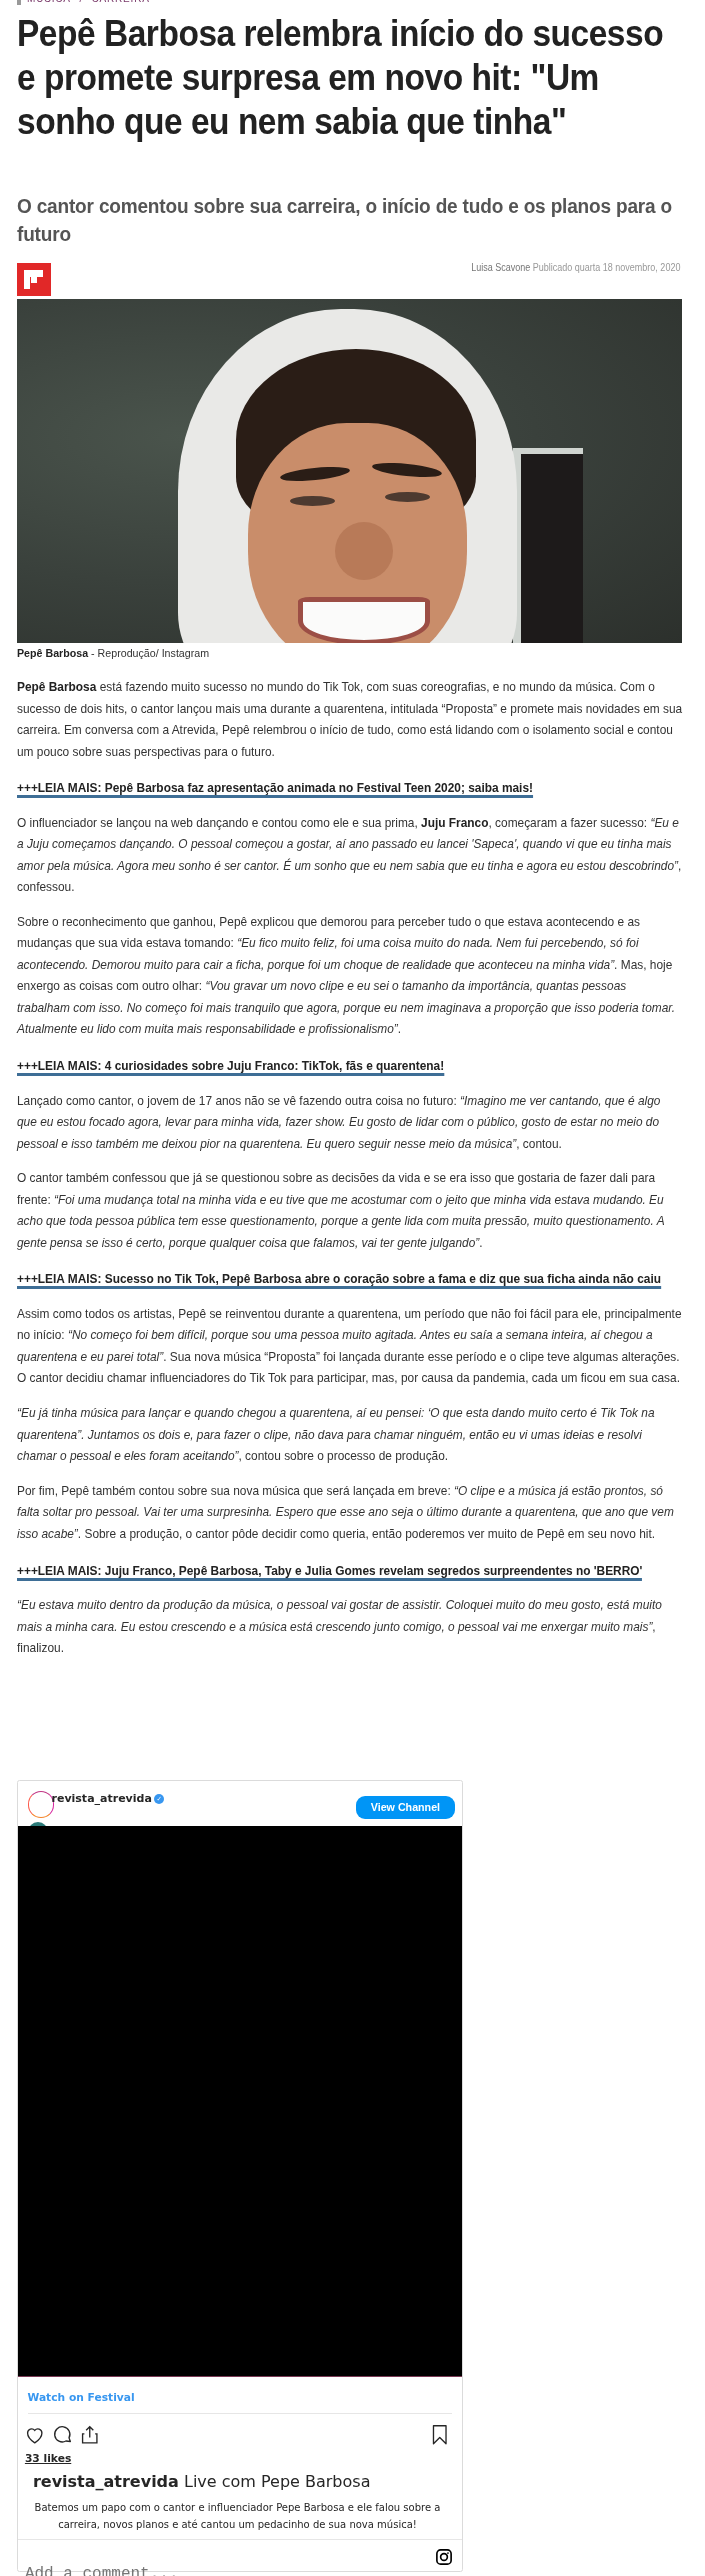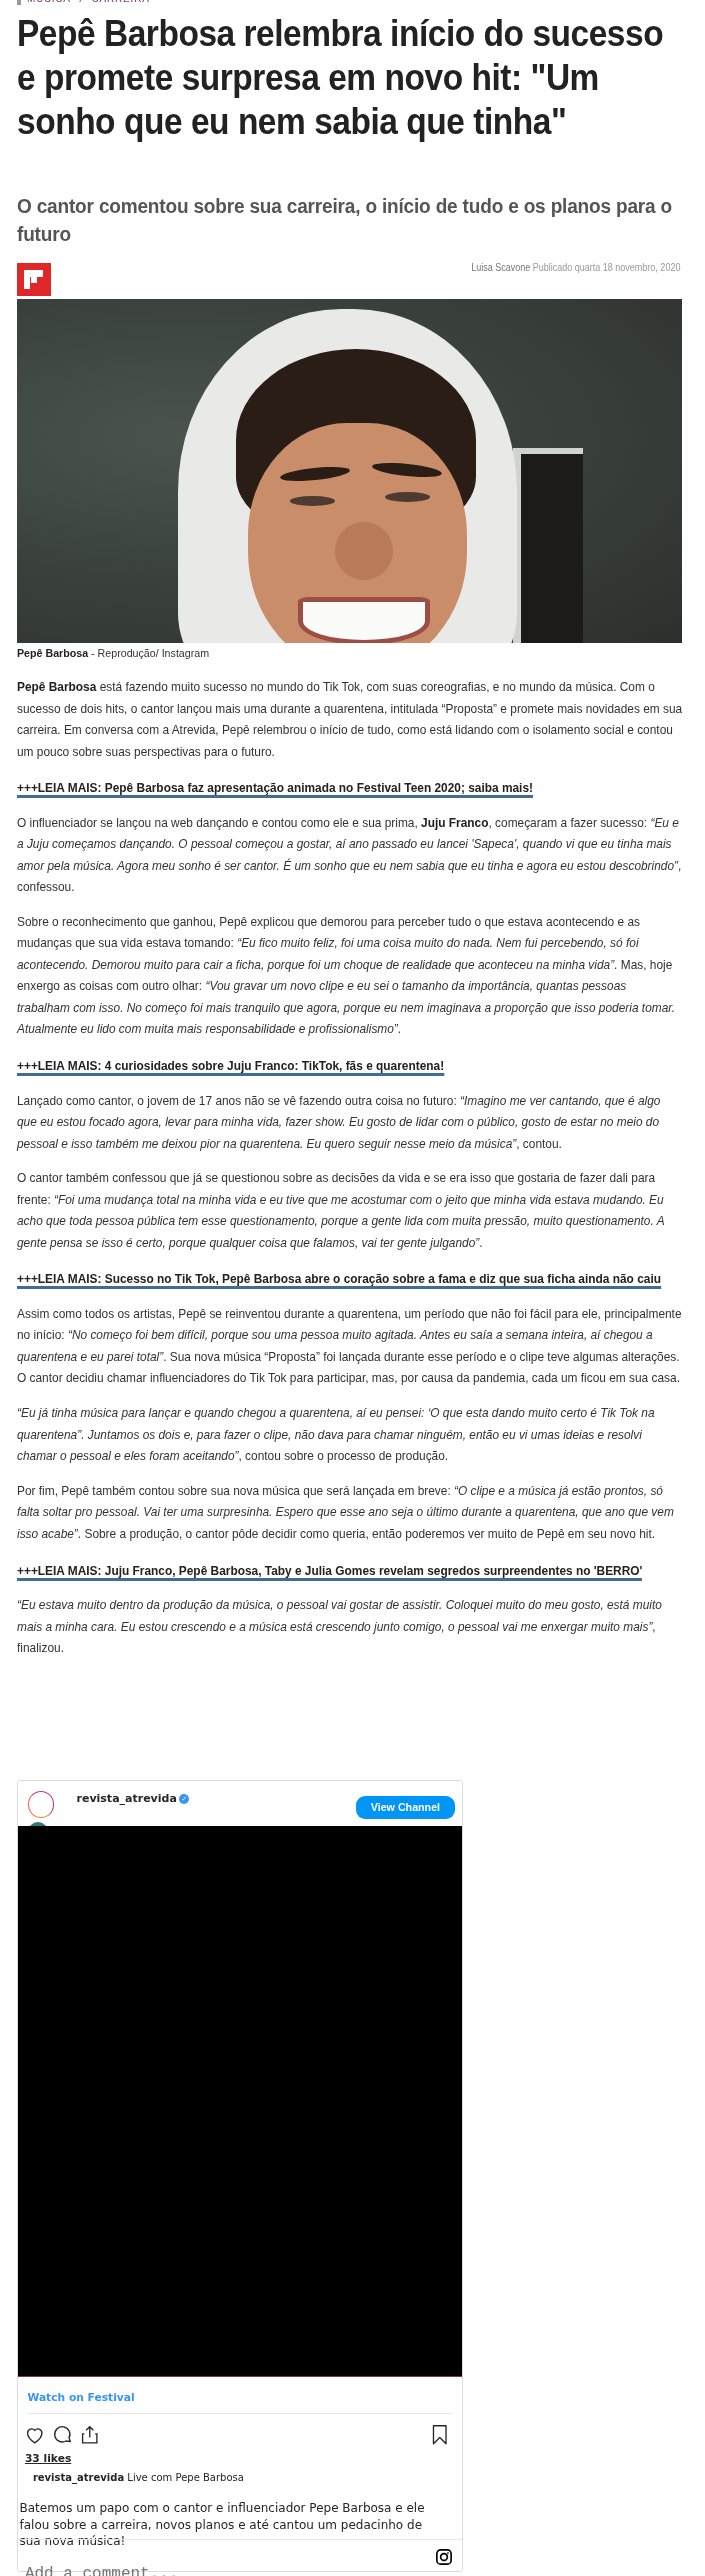--- a/index.html
+++ b/index.html
@@ -41,33 +41,33 @@
   .article p { font-size: 13px; line-height: 21.5px; color: #333; margin-bottom: 13.2px; }
   .article p i { font-style: italic; }
   .article p b { color: #222; }
   .leia { display: inline; font-size: 13px; font-weight: bold; color: #222; text-decoration: none; line-height: 26.5px; border-bottom: 3.3px solid #3e6e96; }
   .leia-wrap { margin-bottom: 10px; line-height: 26.5px; }
 
   .ig { position: absolute; left: 16.5px; top: 1780px; width: 446px; height: 792px; border: 0.8px solid #dbdbdb; border-radius: 2.5px; background: #fff; font-family: "DejaVu Sans", sans-serif; }
   .ig-head { position: relative; height: 45px; }
   .ig-avatar-ring { position: absolute; left: 10px; top: 10px; width: 26.5px; height: 26.5px; border-radius: 50%; border: 1.7px solid #d6249f; border-color: #c13584 #d6249f #f58529 #fd5949; }
   .ig-avatar-teal { position: absolute; left: 10.7px; top: 41px; width: 20px; height: 10px; border-radius: 10px 10px 0 0; background: #2b7a78; }
-  .ig-user { position: absolute; left: 59px; top: 10.7px; font-size: 11px; font-weight: bold; color: #262626; }
+  .ig-user { position: absolute; left: 34px; top: 10.7px; font-size: 11px; font-weight: bold; color: #262626; }
   .ig-verified { display: inline-block; width: 10px; height: 10px; border-radius: 50%; background: #3897f0; color: #fff; font-size: 6.6px; line-height: 10px; text-align: center; vertical-align: 0.8px; margin-left: 2.5px; }
   .ig-sub { position: absolute; left: 45px; top: 26px; font-size: 9px; color: #999; margin-top: 44px; }
   .ig-btn { position: absolute; right: 6.6px; top: 15px; width: 99px; height: 23px; background: #0095f6; color: #fff; font-size: 10.7px; font-weight: bold; border: none; border-radius: 9px; line-height: 23px; text-align: center; }
   .ig-video { position: absolute; left: 0; top: 45px; width: 444px; height: 551px; background: #000; border-bottom: 1.7px solid #7a3a55; }
   .ig-watch { position: absolute; left: 10px; top: 610px; font-size: 10.7px; font-weight: bold; color: #3897f0; }
   .ig-divider { position: absolute; left: 10px; right: 10px; top: 632px; height: 0.8px; background: #e6e6e6; }
   .ig-icons { position: absolute; left: 6.6px; top: 641px; width: 430px; height: 25px; }
   .ig-icon { position: absolute; top: 1.7px; width: 21.5px; height: 21.5px; }
   .ig-likes { position: absolute; left: 7.4px; top: 671px; font-size: 10.7px; font-weight: 600; color: #262626; text-decoration: underline; }
-  .ig-caption { position: absolute; left: 7.4px; top: 691px; font-size: 10px; color: #262626; padding-left: 8px; }
+  .ig-caption { position: absolute; left: 7.4px; top: 691px; font-size: 16px; color: #262626; padding-left: 8px; }
   .ig-caption b { font-weight: bold; }
-  .ig-desc { position: absolute; left: 2px; top: 719px; width: 422px; font-size: 12px; line-height: 16.5px; color: #262626; }
+  .ig-desc { position: absolute; left: 9px; top: 719px; width: 422px; font-size: 10px; line-height: 16.5px; color: #262626; text-align: center; }
   .ig-div2 { position: absolute; left: 0; right: 0; top: 758px; height: 0.8px; background: #e6e6e6; }
   .ig-comment { position: absolute; left: 7.4px; top: 784px; font-size: 16px; color: #999; border: none; background: transparent; width: 331px; font-family: Liberation Mono, monospace; }
   .ig-logo { position: absolute; right: 8.3px; top: 767px; width: 18px; height: 18px; }
 </style>
 </head>
 <body>
 
 <div class="breadcrumb">
   <span>MÚSICA</span>
   <span>/</span>

